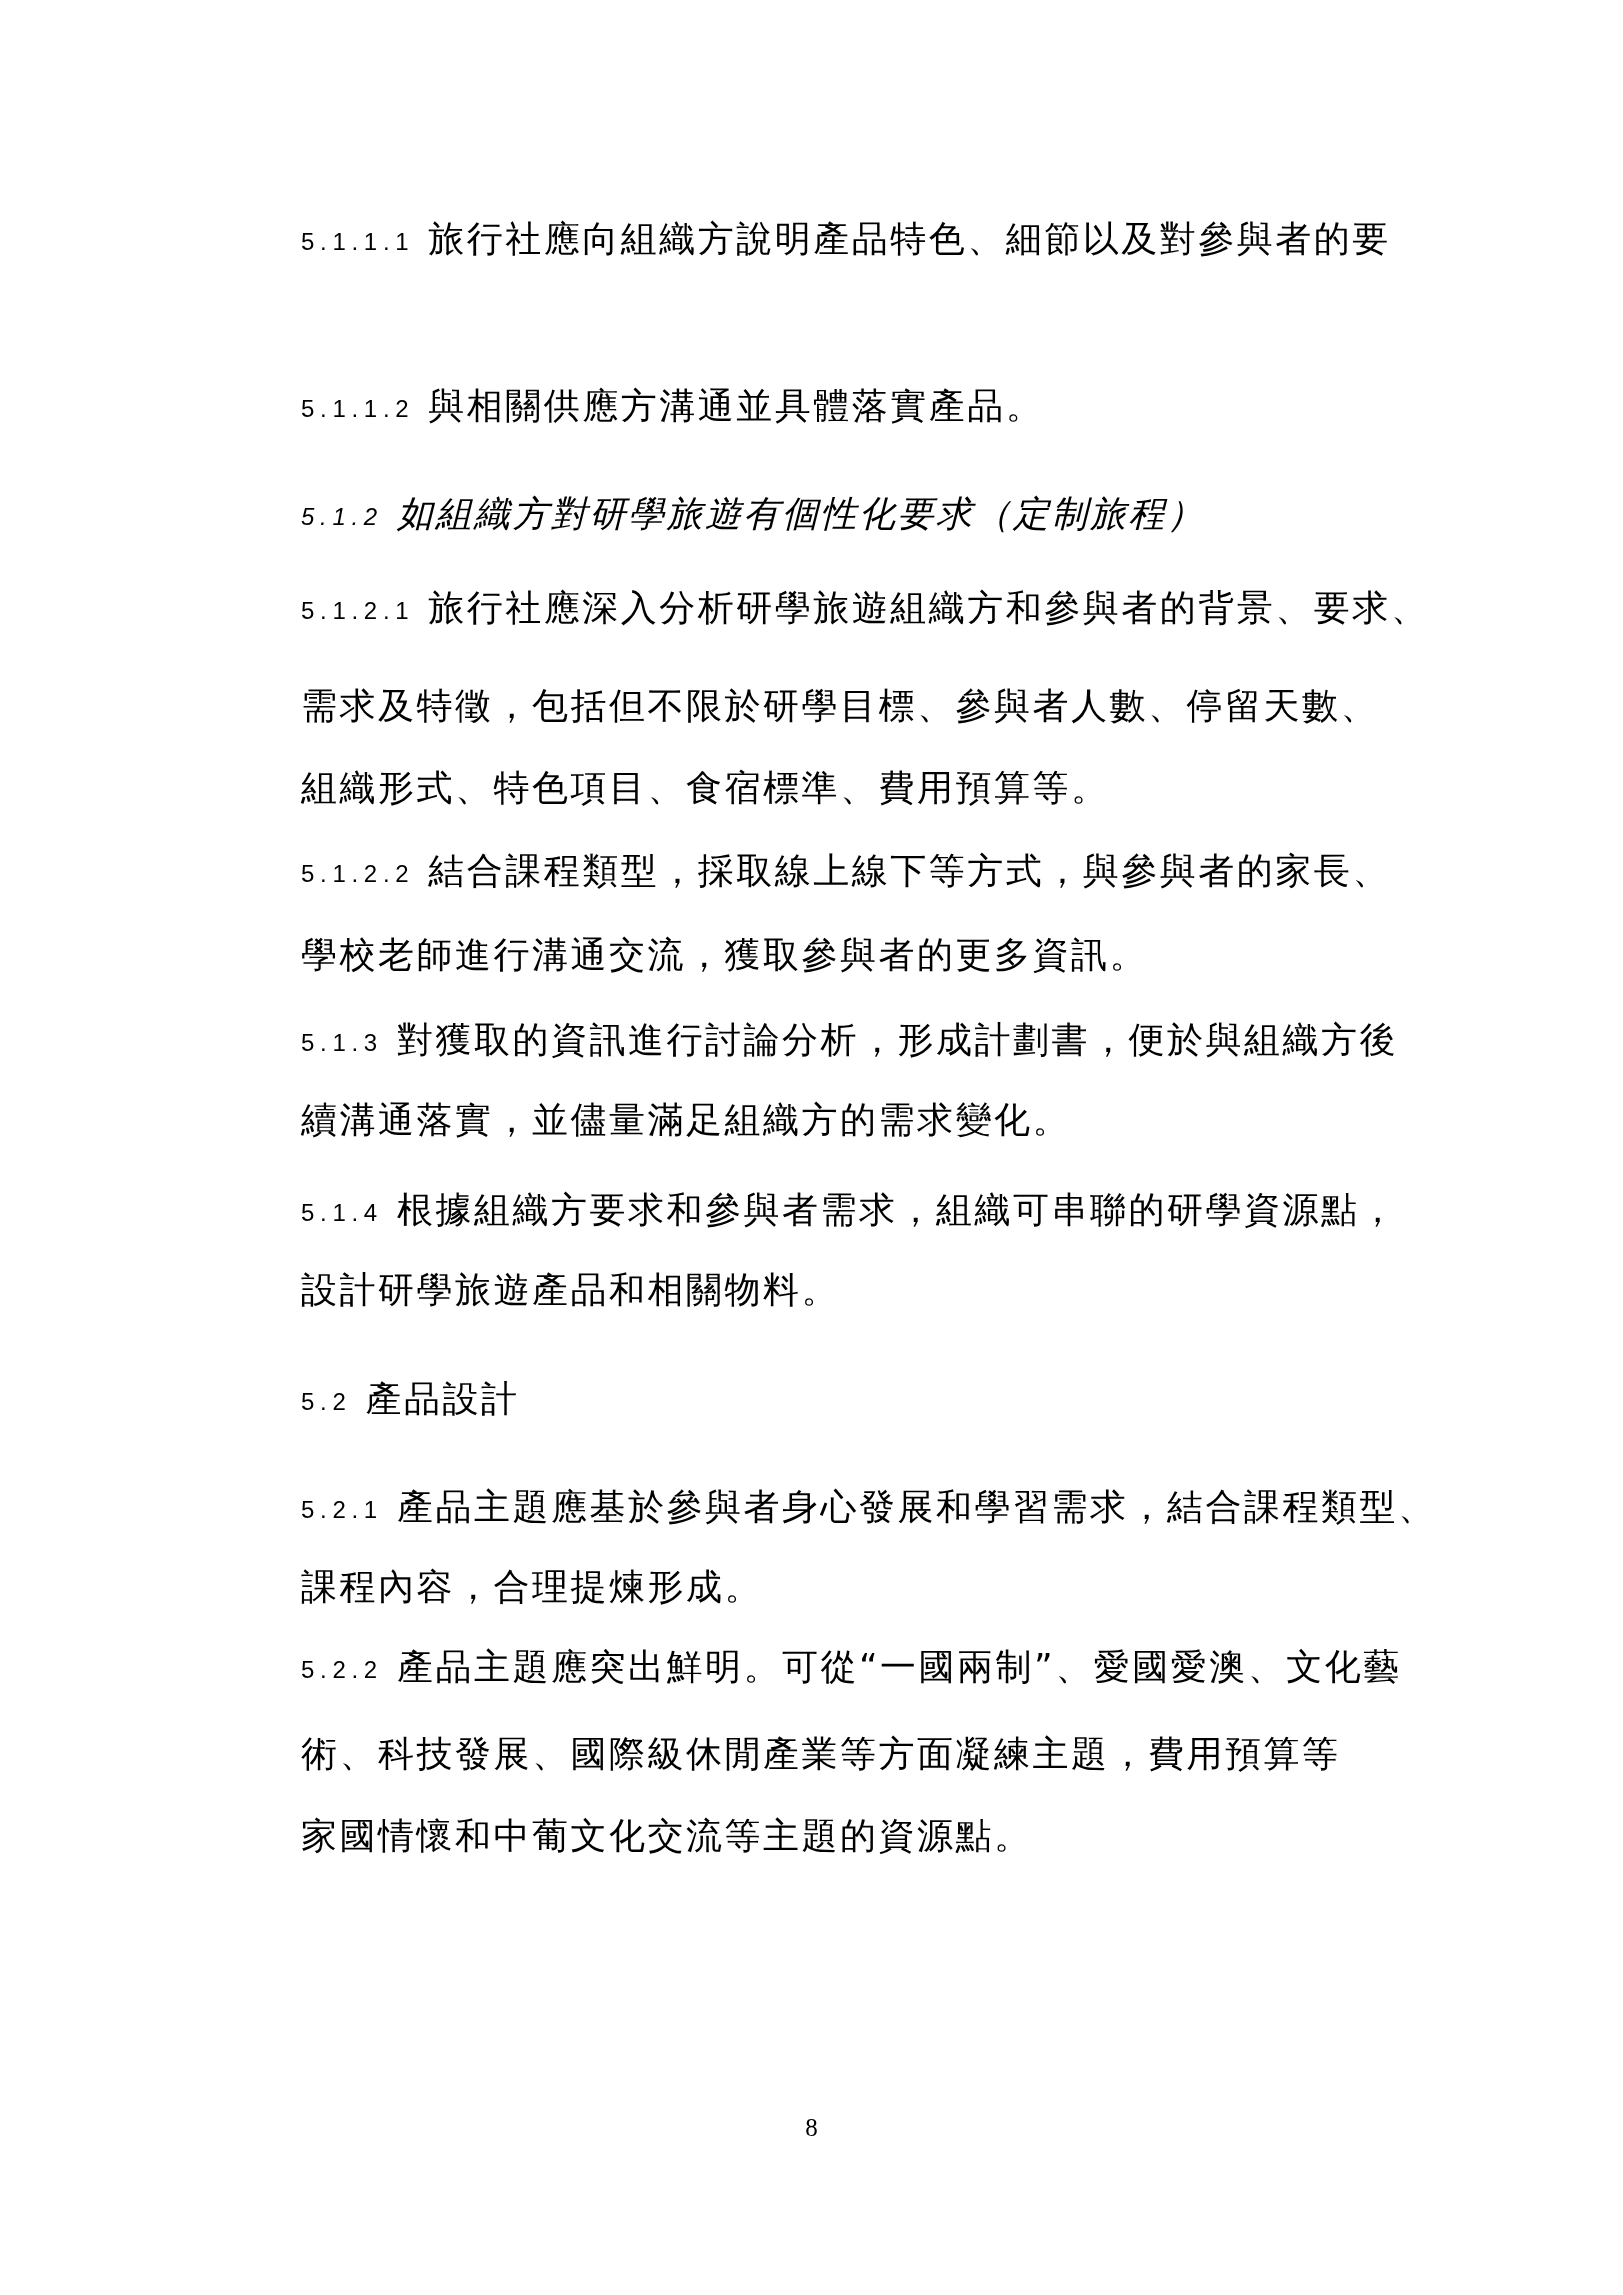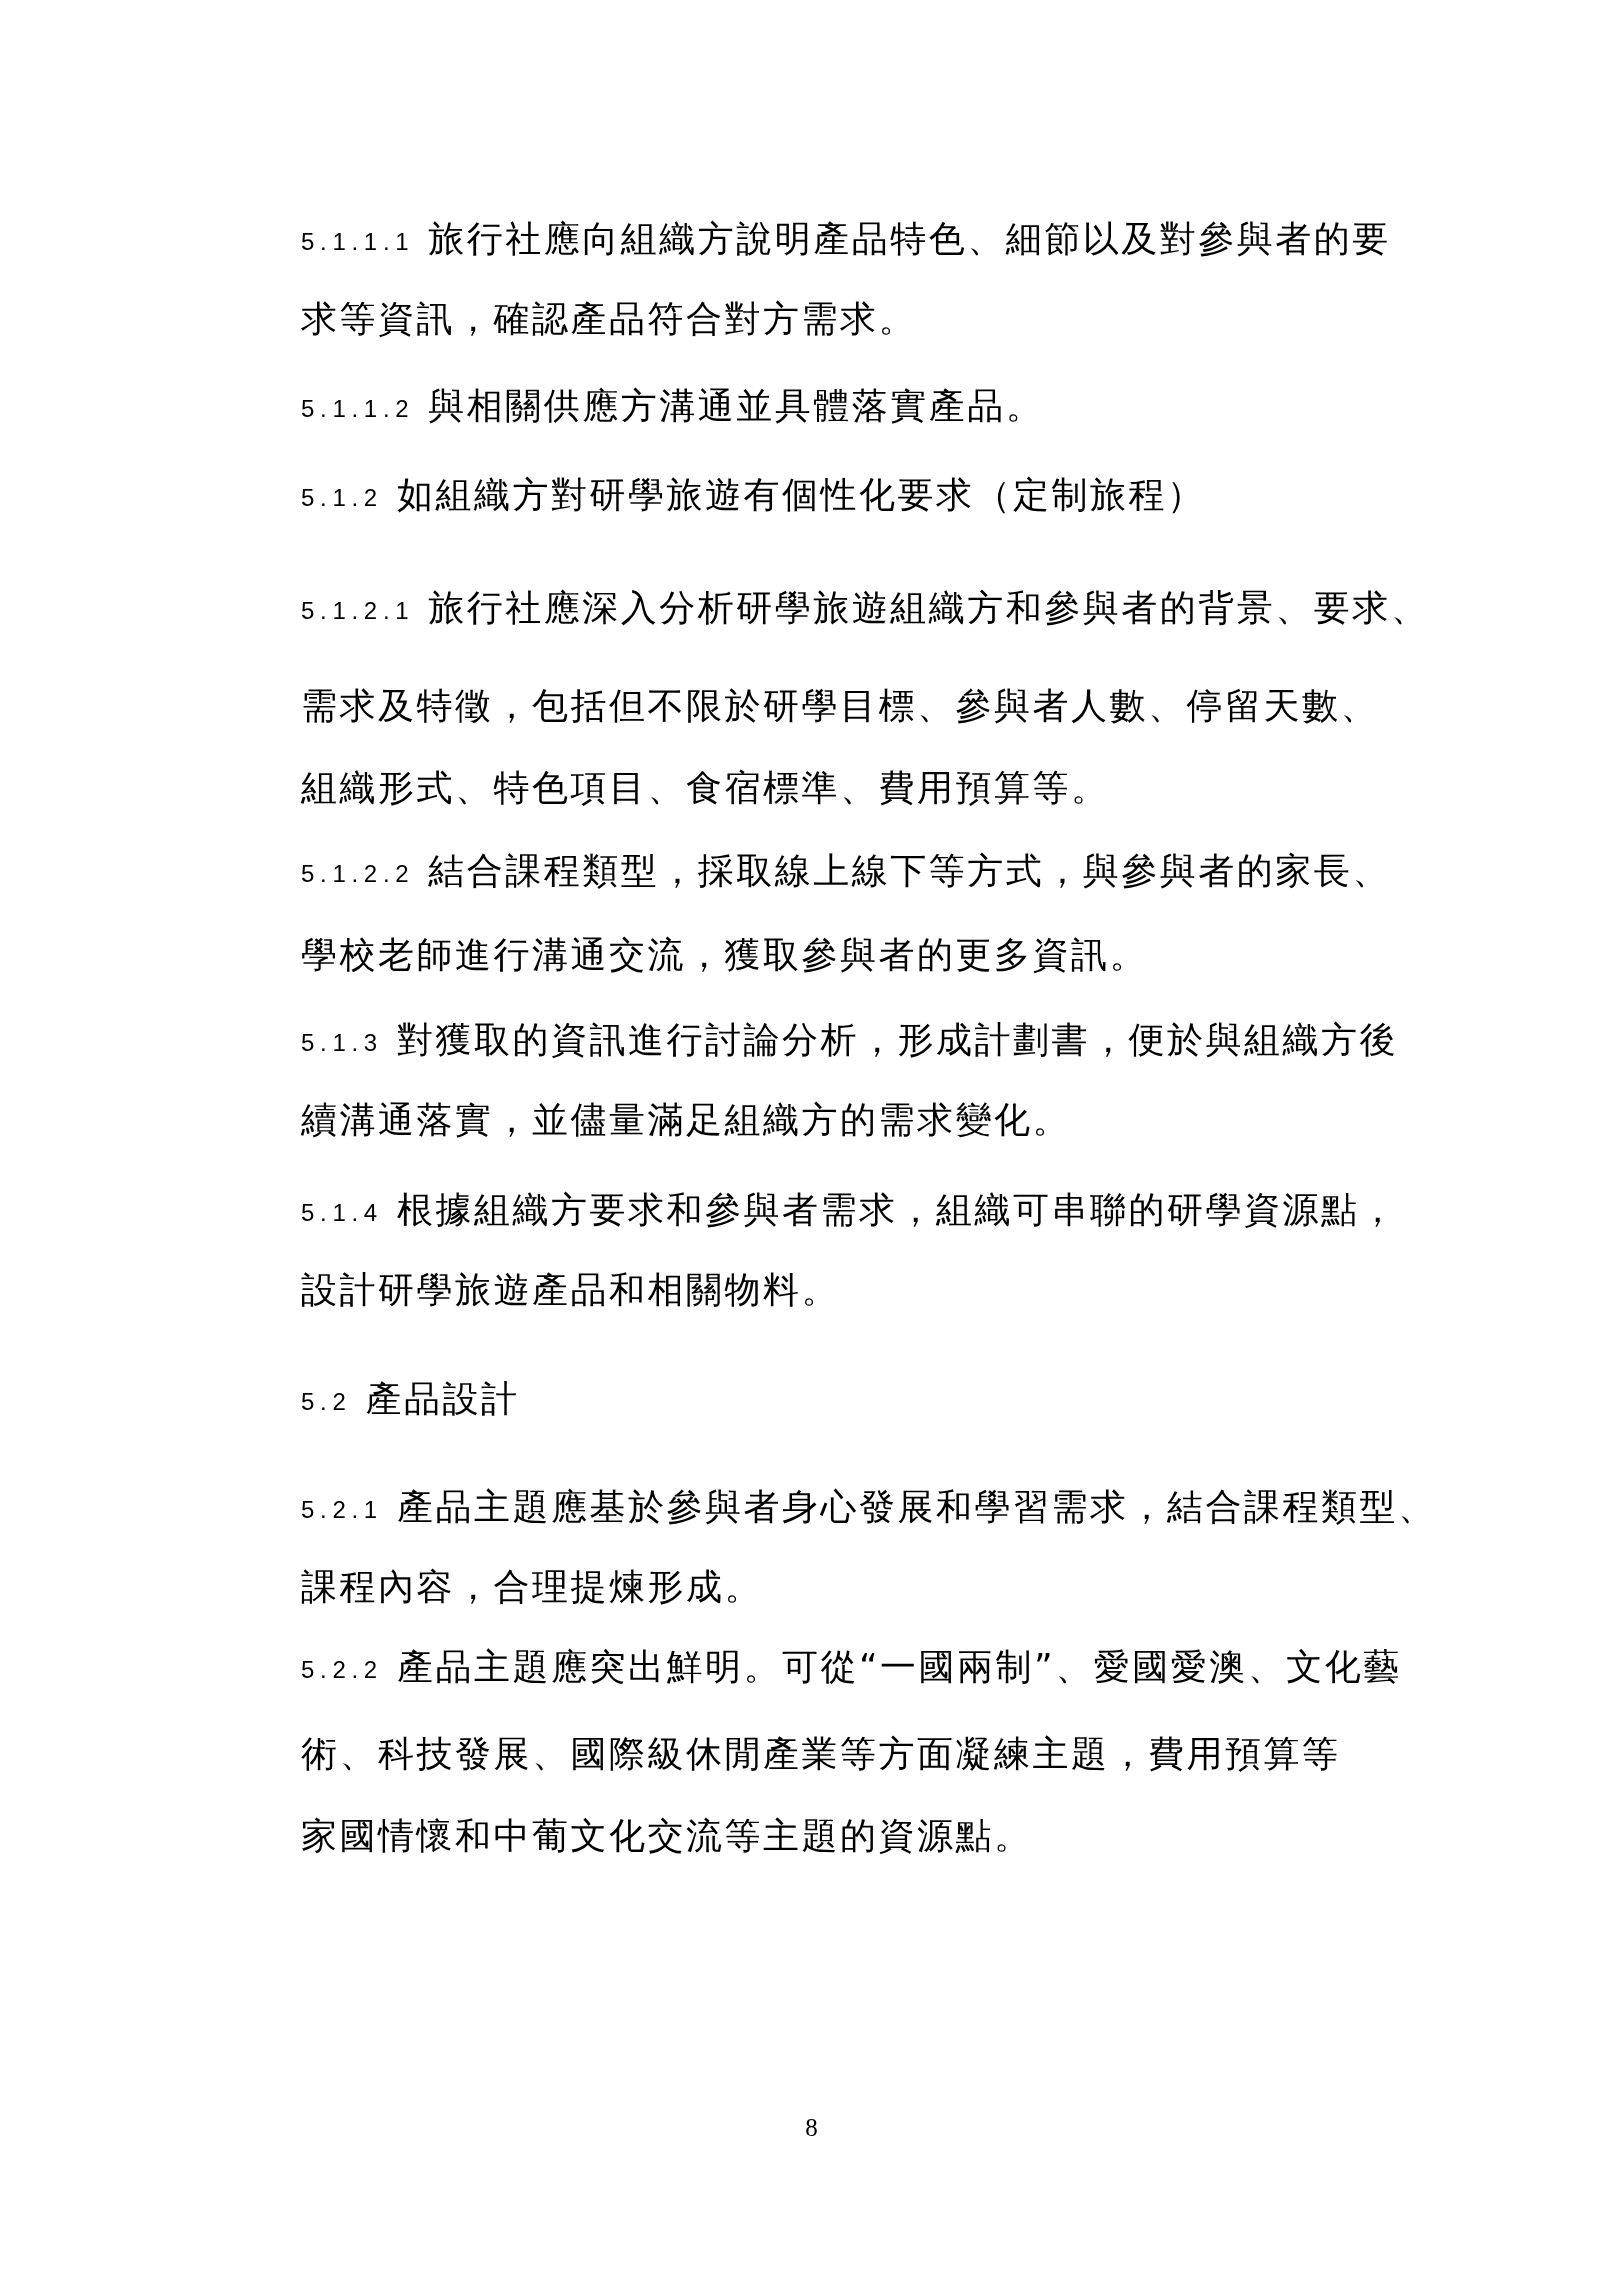--- a/index.html
+++ b/index.html
@@ -51,29 +51,26 @@
   }
 </style>
 </head>
 <body>
 
 <div class="page">
 
   <div class="line" style="top:217px;">
     <span class="num">5.1.1.1</span><span>旅行社應向組織方說明產品特色、細節以及對參與者的要</span>
   </div>
-  <div class="line" style="top:297px;">
-    <span>求等資訊，確認產品符合對方需求。</span>
-  </div>
 
   <div class="line" style="top:384px;">
     <span class="num">5.1.1.2</span><span>與相關供應方溝通並具體落實產品。</span>
   </div>
 
-  <div class="line" style="top:473px;">
+  <div class="line" style="top:492px;font-style:italic;">
     <span class="num">5.1.2</span><span>如組織方對研學旅遊有個性化要求（定制旅程）</span>
   </div>
 
   <div class="line" style="top:586px;">
     <span class="num">5.1.2.1</span><span>旅行社應深入分析研學旅遊組織方和參與者的背景、要求、</span>
   </div>
   <div class="line" style="top:684px;">
     <span>需求及特徵，包括但不限於研學目標、參與者人數、停留天數、</span>
   </div>
   <div class="line" style="top:766px;">

